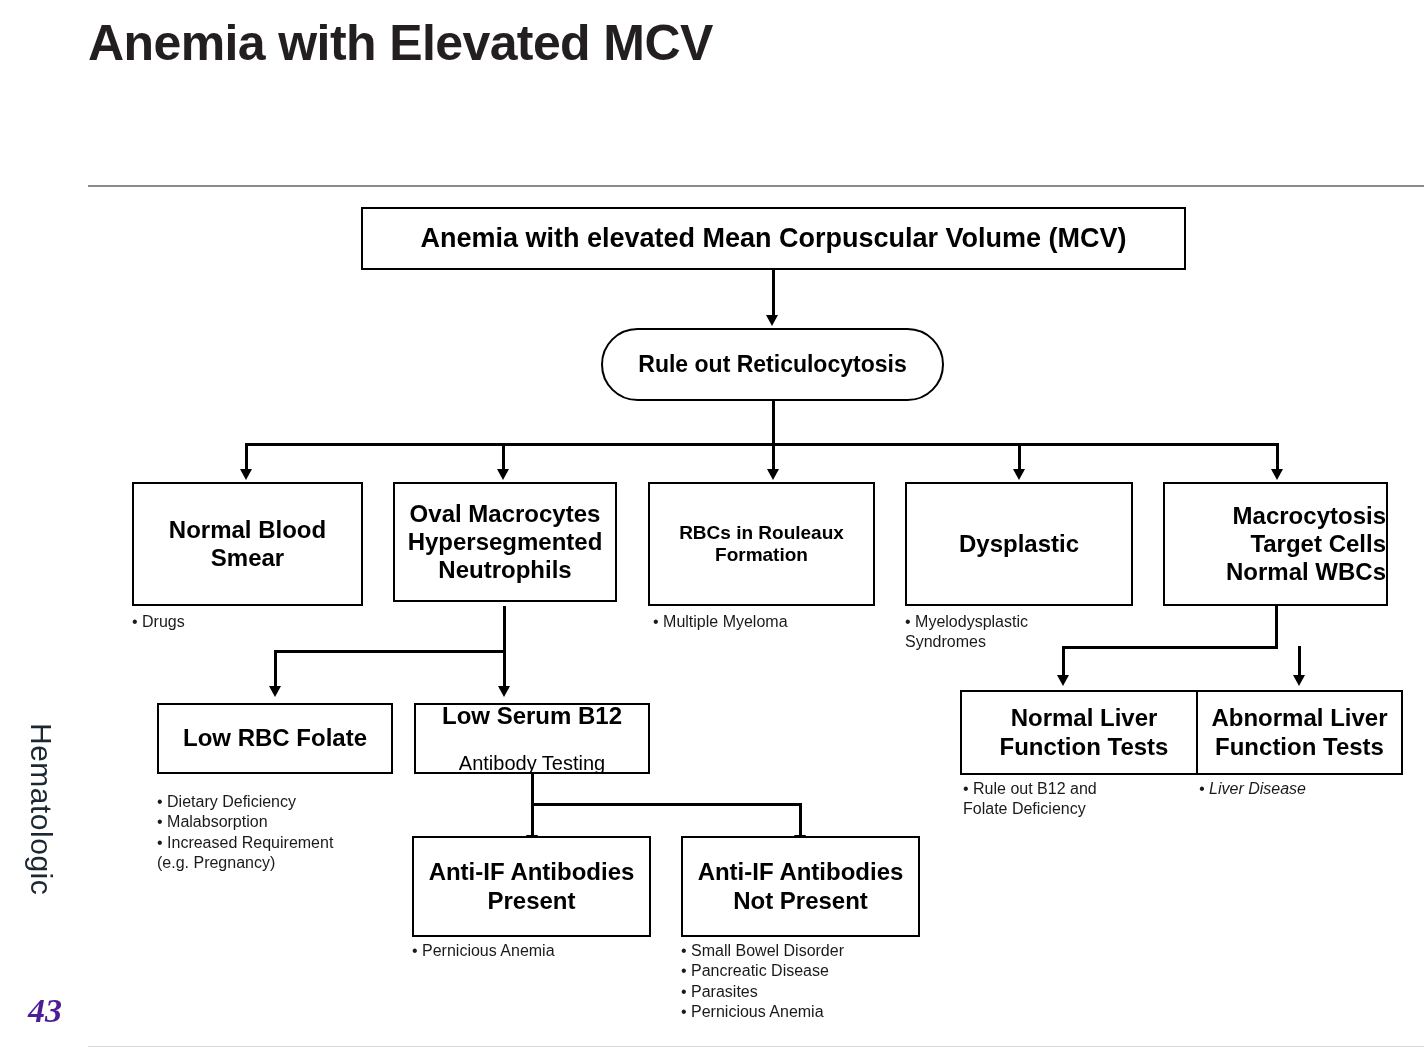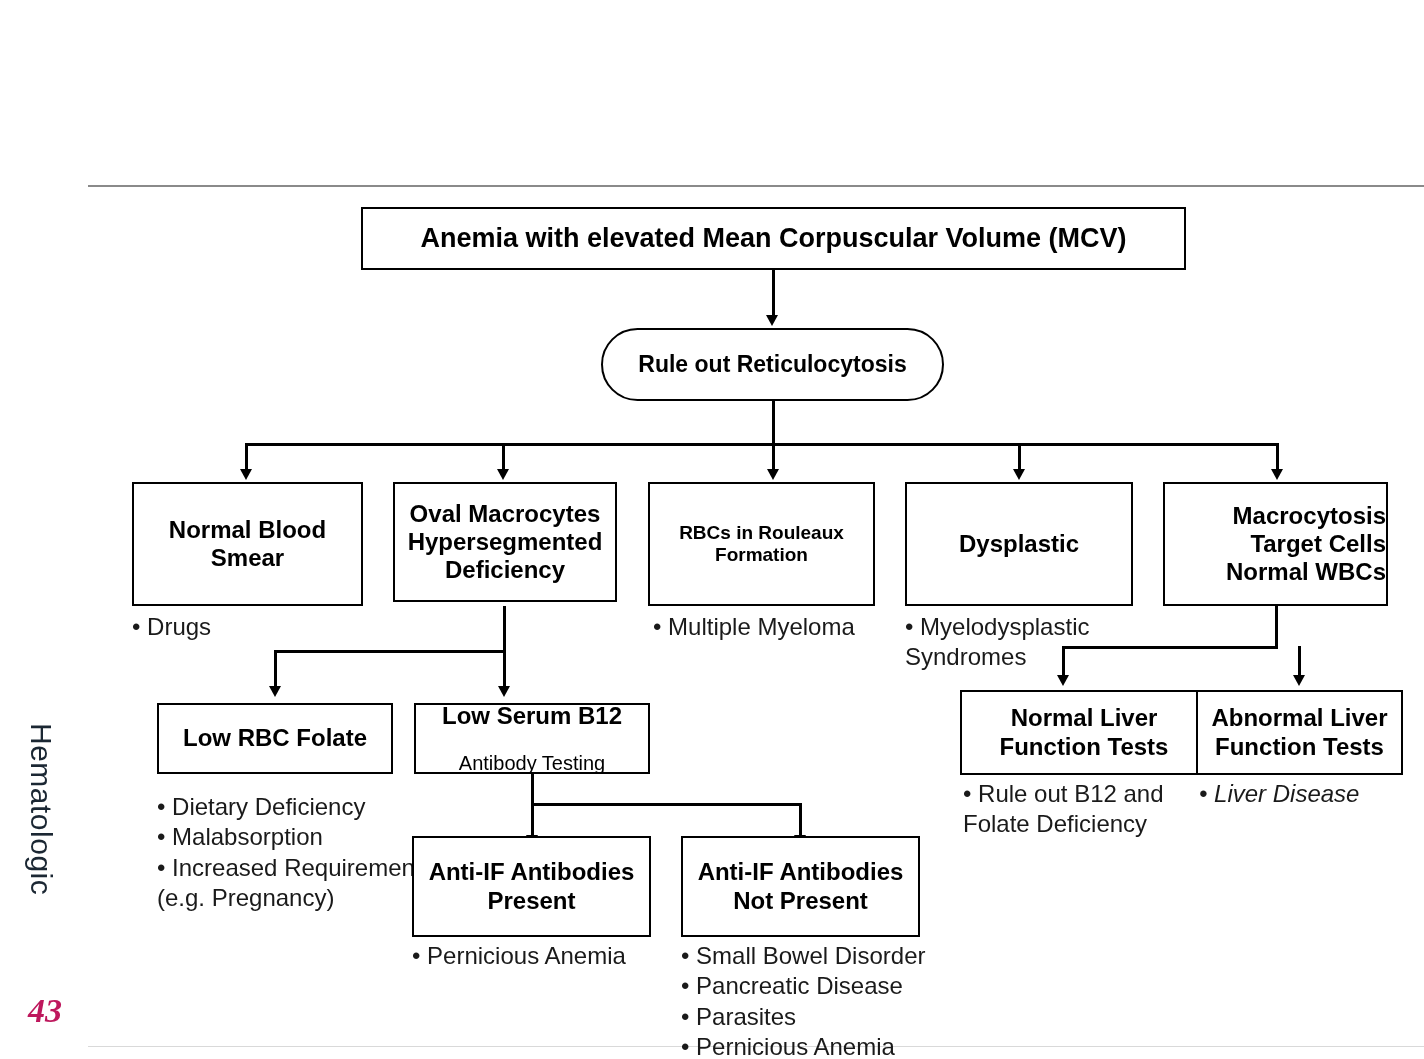--- a/index.html
+++ b/index.html
@@ -62,21 +62,21 @@
     white-space: nowrap;
   }
   .page-number {
     position: absolute;
     left: 28px;
     top: 992px;
     font-family: "Liberation Serif", serif;
     font-style: italic;
     font-weight: 700;
     font-size: 34px;
-    color: #be185d;
+    color: #4c1d95;
   }
 
   
   .node {
     position: absolute;
     box-sizing: border-box;
     border: 2.5px solid #000000;
     background: #ffffff;
     display: flex;
     flex-direction: column;
@@ -95,21 +95,21 @@
   .node .sub {
     font-weight: 400;
     font-size: 20px;
     line-height: 1.2;
     margin-top: 5px;
   }
 
   
   .bullets {
     position: absolute;
-    font-size: 24px;
+    font-size: 16px;
     font-weight: 400;
     color: #1a1a1a;
     line-height: 1.27;
     white-space: pre-line;
   }
 
   
   .ln {
     position: absolute;
     background: #000000;
@@ -123,20 +123,21 @@
     border-left: 6.5px solid transparent;
     border-right: 6.5px solid transparent;
     border-top: 11px solid #000000;
   }
 </style>
 </head>
 <body>
 
 <div id="page">
 
+  <div class="page-title">Anemia with Elevated MCV</div>
   <div class="header-rule"></div>
   <div class="footer-rule"></div>
 
   <div class="side-label">Hematologic</div>
   <div class="page-number">43</div>
 
   <div class="node" style="left:361px; top:207px; width:825px; height:63px; font-size:27px;">
     <span>Anemia with elevated Mean Corpuscular Volume (MCV)</span>
   </div>
 
@@ -166,21 +167,21 @@
   <div class="arrow" style="left:1271px; top:469px;"></div>
 
   <div class="node" style="left:132px; top:482px; width:231px; height:124px; font-size:24px;">
     <span>Normal Blood</span>
     <span>Smear</span>
   </div>
 
   <div class="node" style="left:393px; top:482px; width:224px; height:120px; font-size:24px;">
     <span>Oval Macrocytes</span>
     <span>Hypersegmented</span>
-    <span>Deficiency</span>
+    <span>Neutrophils</span>
   </div>
 
   <div class="node" style="left:648px; top:482px; width:227px; height:124px; font-size:19px;">
     <span>RBCs in Rouleaux</span>
     <span>Formation</span>
   </div>
 
   <div class="node" style="left:905px; top:482px; width:228px; height:124px; font-size:24px;">
     <span>Dysplastic</span>
   </div>

